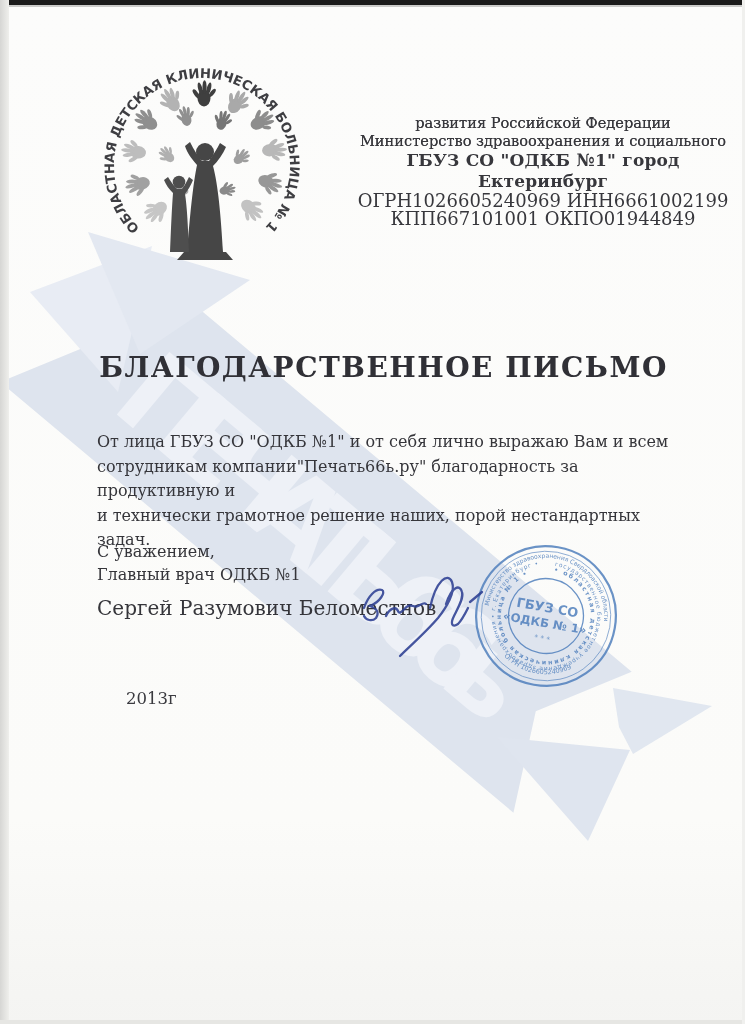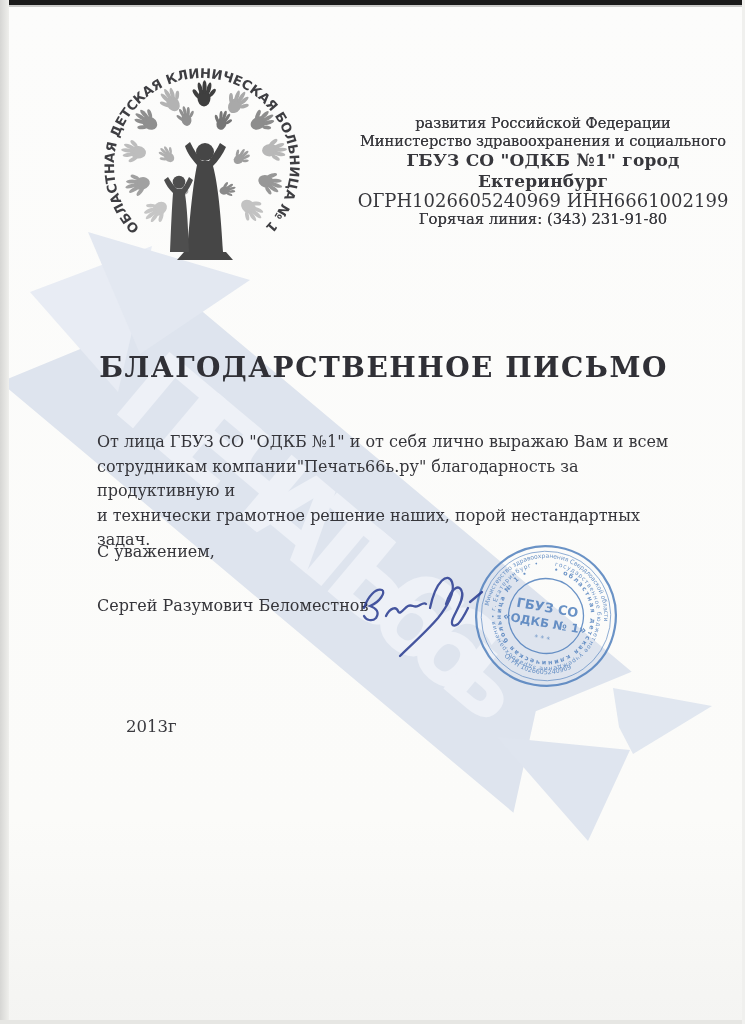--- a/index.html
+++ b/index.html
@@ -30,22 +30,22 @@
   .lh-contact{font-size:14.8px;line-height:17.5px;text-shadow:0 0 .5px #4a4a4f;}
 
   .title{
     position:absolute;left:11px;top:351px;width:745px;text-align:center;z-index:2;
     font-size:28px;font-weight:bold;letter-spacing:1.5px;color:#303036;
   }
 
   .body-text{position:absolute;left:97px;top:430px;width:600px;z-index:2;
     font-size:16px;line-height:24.6px;color:#35353a;}
   .closing{position:absolute;left:97px;top:540px;z-index:2;font-size:16px;line-height:23px;color:#35353a;}
-  .signer{position:absolute;left:97px;top:596px;z-index:2;font-size:16px;color:#35353a;}
-  .year{position:absolute;left:126px;top:689px;z-index:2;font-size:16.5px;color:#3a3a3f;margin-top:28px;}
+  .signer{position:absolute;left:97px;top:596px;z-index:2;font-size:20px;color:#35353a;}
+  .year{position:absolute;left:126px;top:689px;z-index:2;font-size:16.5px;color:#3a3a3f;}
 
   .signature-svg{position:absolute;left:346px;top:564px;z-index:4;}
   .stamp-svg{position:absolute;left:460px;top:530px;z-index:3;opacity:.82;}
 
   .sans{font-family:"DejaVu Sans",sans-serif;}
 </style>
 </head>
 <body>
 
 <div class="page">
@@ -110,33 +110,34 @@
       <circle cx="77" cy="116" r="6.3" fill="#4e4e4e"></circle>
       <path fill="#4e4e4e" d="M71,127 C67,123 64,119 62,114 L66,111 C69,116 72,120 75,123 L80,123 C83,119 85,115 87,111 L91,114 C89,119 86,124 83,128 C85,140 86,160 87,186 L68,186 C69,160 70,140 71,127 Z"></path>
     </g>
   </svg>
 
   <div class="letterhead">
     <div class="lh-line">развития Российской Федерации</div>
     <div class="lh-line">Министерство здравоохранения и социального</div>
     <div class="lh-org">ГБУЗ СО "ОДКБ №1" город Ектеринбург</div>
     <div class="lh-num">ОГРН1026605240969 ИНН6661002199</div>
-    <div class="lh-contact">Горячая линия: (343) 231-91-80</div>
+    <div class="lh-num">КПП667101001 ОКПО01944849</div>
   </div>
 
   <div class="title">БЛАГОДАРСТВЕННОЕ ПИСЬМО</div>
 
   <div class="body-text">
     <div>От лица  ГБУЗ СО "ОДКБ №1" и от себя лично выражаю Вам и всем</div>
     <div>сотрудникам компании"Печать66ь.ру" благодарность за продуктивную и</div>
     <div>и технически грамотное решение наших, порой нестандартных  задач.</div>
   </div>
 
   <div class="closing">
     <div>С уважением,</div>
+    <div>Главный врач ОДКБ №1</div>
   </div>
 
   <div class="signer">Сергей Разумович Беломестнов</div>
 
   <svg class="signature-svg" width="150" height="105" viewBox="0 0 150 105">
     <g fill="none" stroke-width="2.3" stroke-linecap="round" opacity=".88" stroke="#2e4093">
       <path d="M18,44 C22,32 30,24 36,26 C40,28 34,38 24,42 C30,44 34,48 30,54 C26,58 20,56 18,52"></path>
       <path d="M40,52 C44,44 50,42 52,47 C54,52 58,44 62,42 C66,40 68,44 72,42 C76,40 78,38 80,40"></path>
       <path d="M84,44 C90,16 102,8 106,18 C110,28 100,44 92,54 C80,68 62,84 54,92"></path>
       <path d="M100,40 C106,22 114,20 116,28 C118,34 112,44 108,52 C104,60 106,64 112,60 C116,56 120,48 122,44"></path>

